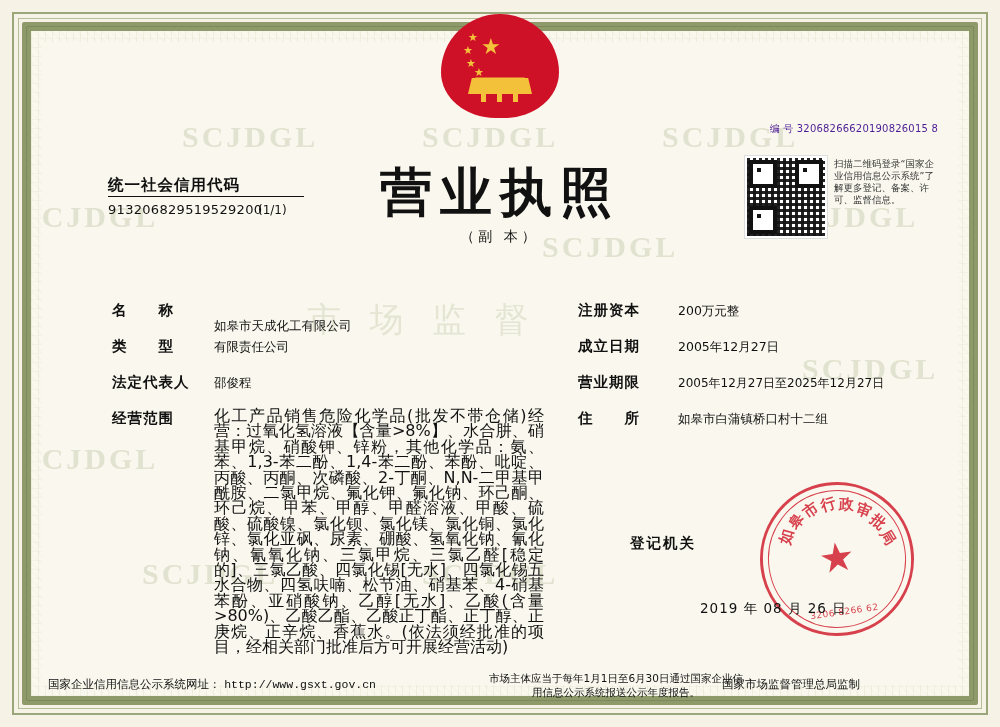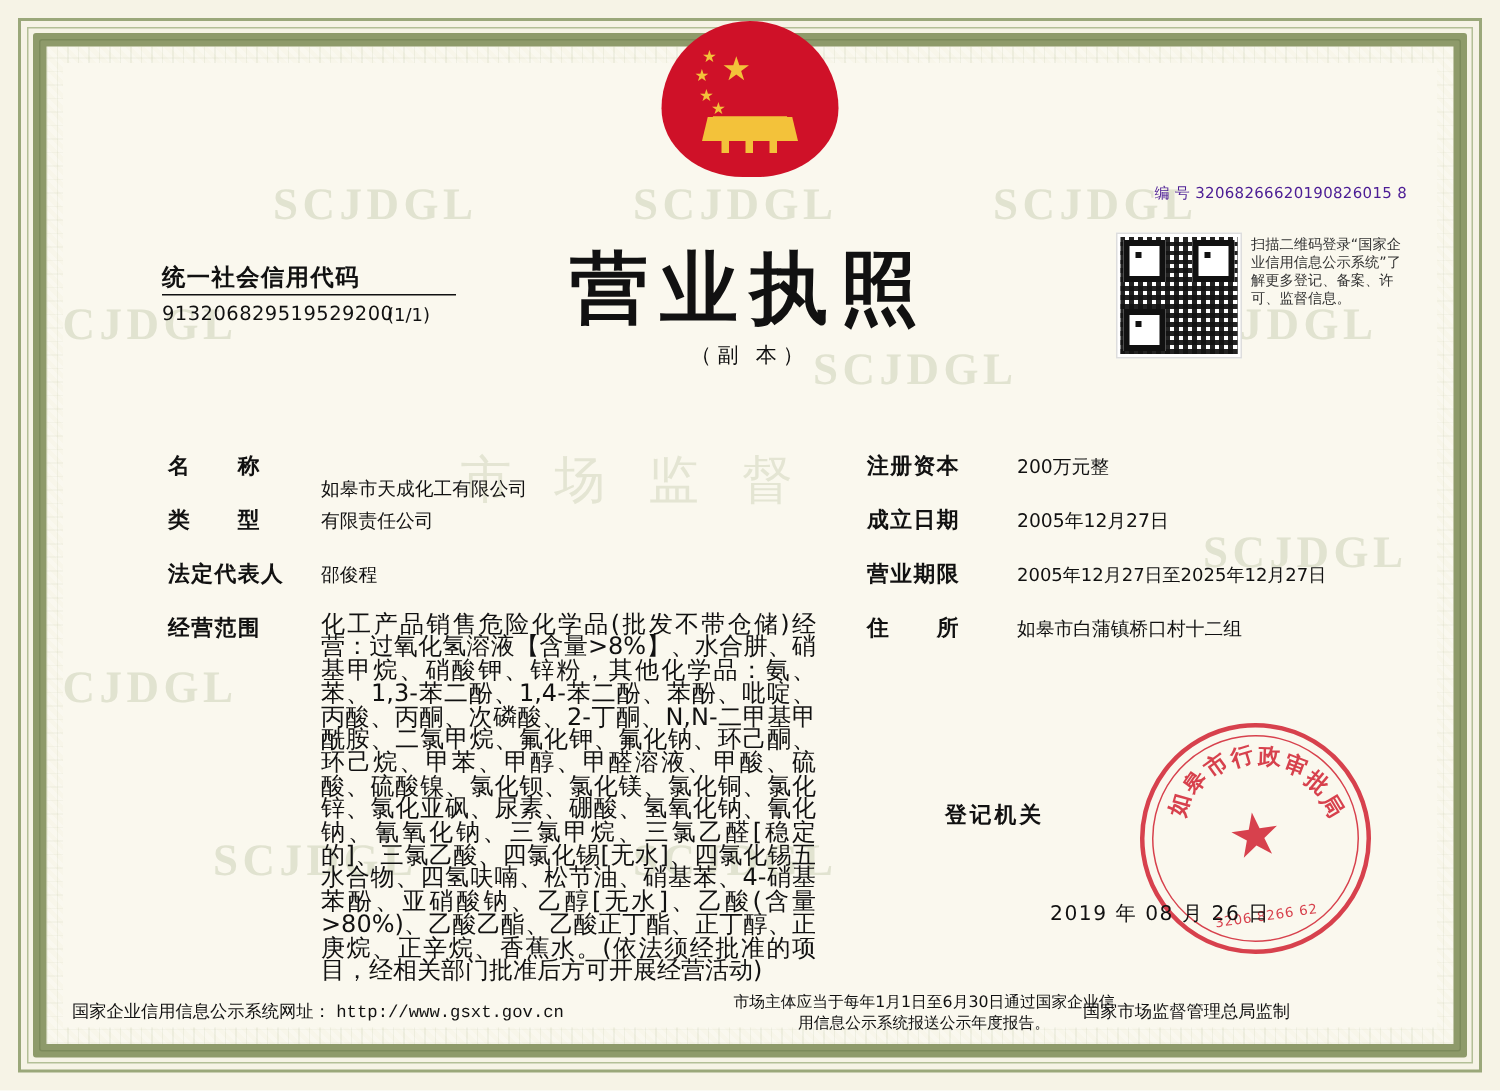--- a/index.html
+++ b/index.html
@@ -198,21 +198,21 @@
   .reg-org{
     position:absolute;left:630px;top:534px;
     font-size:14.5px;font-weight:bold;letter-spacing:2px;color:#111;
   }
   .date-line{
     position:absolute;left:700px;top:600px;
     font-size:13.5px;color:#111;letter-spacing:1px;white-space:nowrap;
   }
   
   .footer{
-    position:absolute;left:0;bottom:16px;width:908px;height:50px;
+    position:absolute;left:0;bottom:6px;width:908px;height:50px;
   }
   .foot-left{
     position:absolute;left:48px;top:6px;font-size:11.5px;color:#111;
   }
   .foot-left .url{font-family:"Liberation Mono","DejaVu Sans Mono",monospace;font-size:11.5px;}
   .foot-center{
     position:absolute;left:486px;top:0px;width:260px;
     font-size:10.5px;line-height:14px;color:#111;text-align:center;
   }
   .foot-right{

